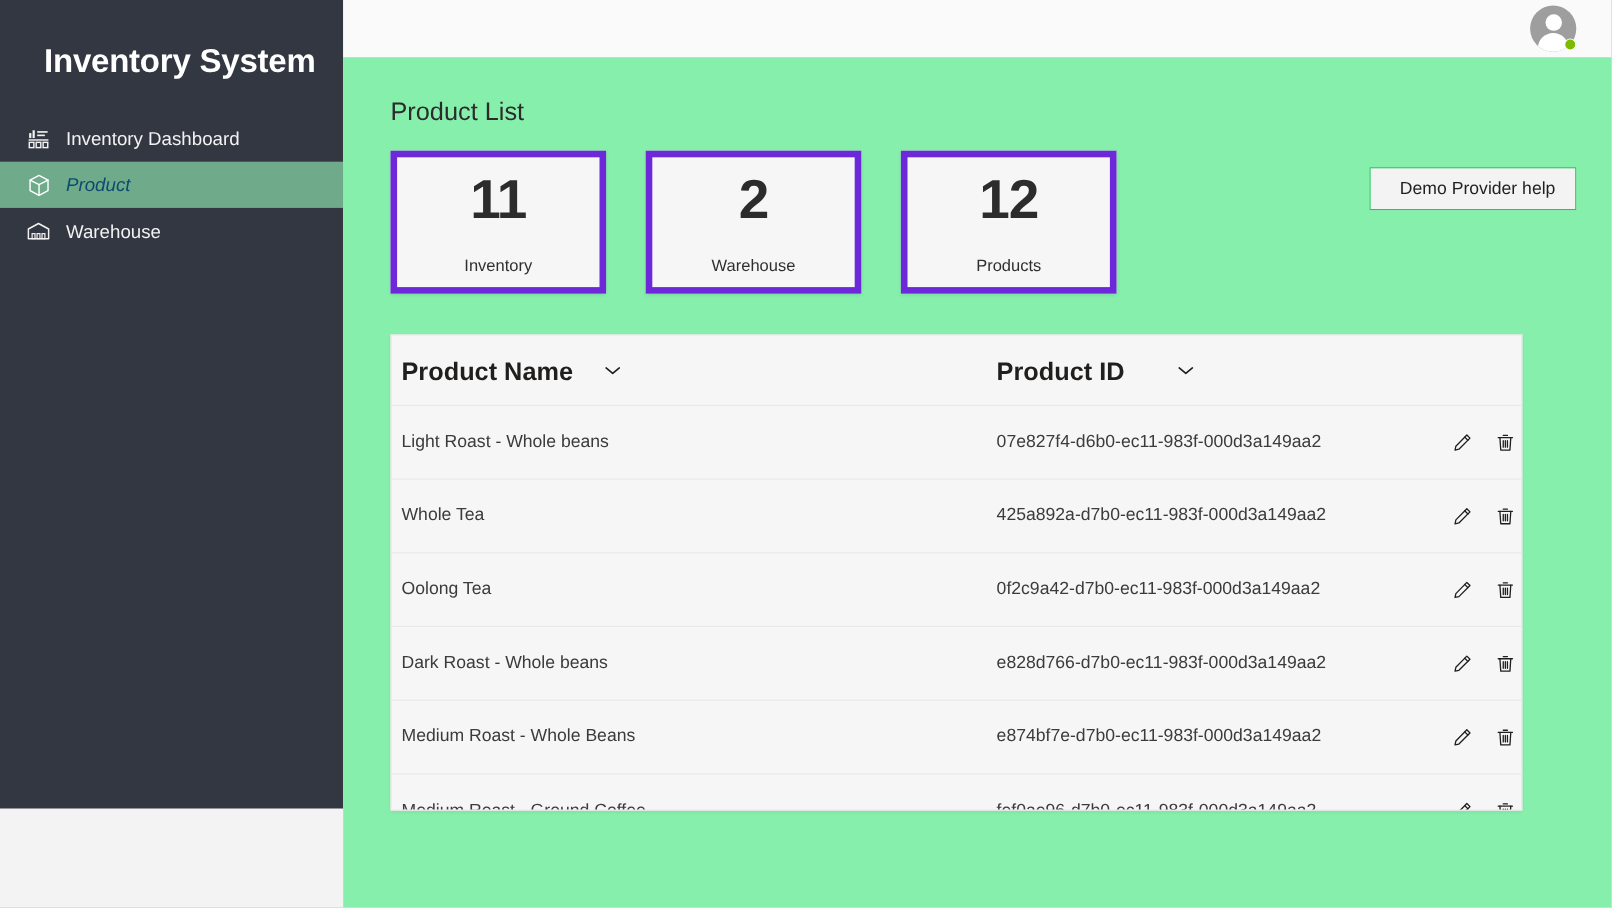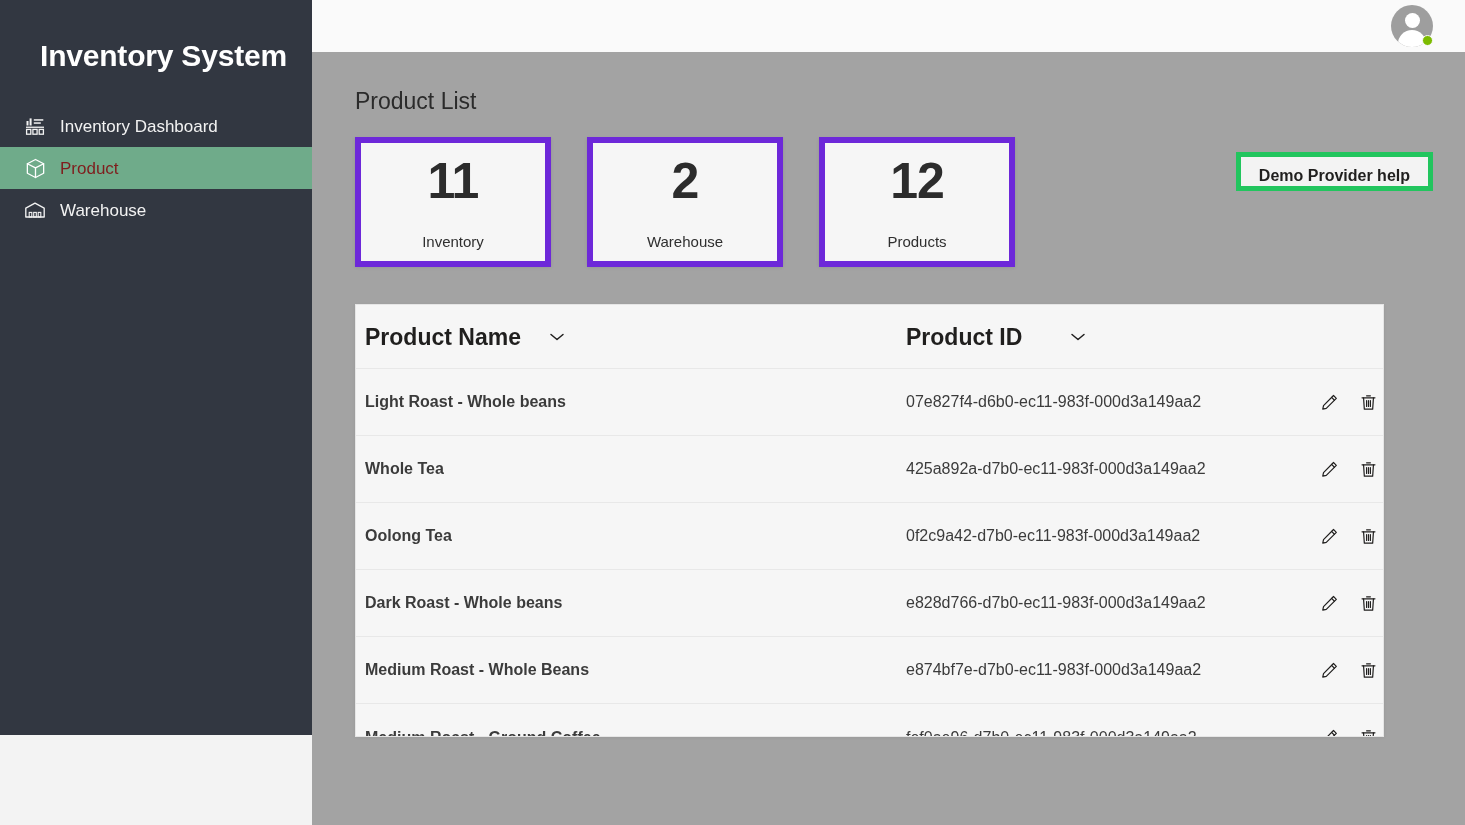--- a/index.html
+++ b/index.html
@@ -66,31 +66,32 @@
     margin-right: 12px;
     display: flex;
     align-items: center;
     justify-content: center;
   }
 
   .nav-item .nav-icon svg { display: block; }
 
   .nav-item.active {
     background: #6fab8a;
-    color: #7f1d1d;
+    color: #0c4a6e;
+    font-style: italic;
   }
 
   .nav-label { line-height: 1; white-space: nowrap; }
 
   
   .main {
     flex: 1 1 auto;
     height: 825px;
     position: relative;
-    background: #a3a3a3;
+    background: #86efac;
   }
 
   .topbar {
     height: 52px;
     background: #fafafa;
     display: flex;
     align-items: center;
     justify-content: flex-end;
     padding-right: 32px;
     position: relative;
@@ -157,25 +158,25 @@
   }
 
   .help-btn {
     position: absolute;
     right: 32px;
     top: 66px;
     height: 39px;
     min-width: 188px;
     padding: 0 18px;
     background: #f3f3f3;
-    border: 5px solid #22c55e;
+    border: 1px solid #22c55e;
     color: #201f1e;
     font-family: "Liberation Sans", sans-serif;
     font-size: 16px;
-    font-weight: 700;
+    font-weight: 400;
     cursor: pointer;
     line-height: 37px;
     text-align: right;
   }
 
   
   .stats {
     display: flex;
     margin-top: 21px;
     gap: 36px;
@@ -268,21 +269,21 @@
 
   .sort-chevron {
     margin-left: 26px;
     display: inline-flex;
     align-items: center;
     cursor: pointer;
   }
 
   .td-text {
     font-size: 16px;
-    font-weight: 700;
+    font-weight: 400;
     color: #3b3b3b;
     line-height: 22px;
     white-space: nowrap;
   }
 
   .td-id {
     font-size: 16px;
     font-weight: 400;
     color: #3b3b3b;
     line-height: 22px;

